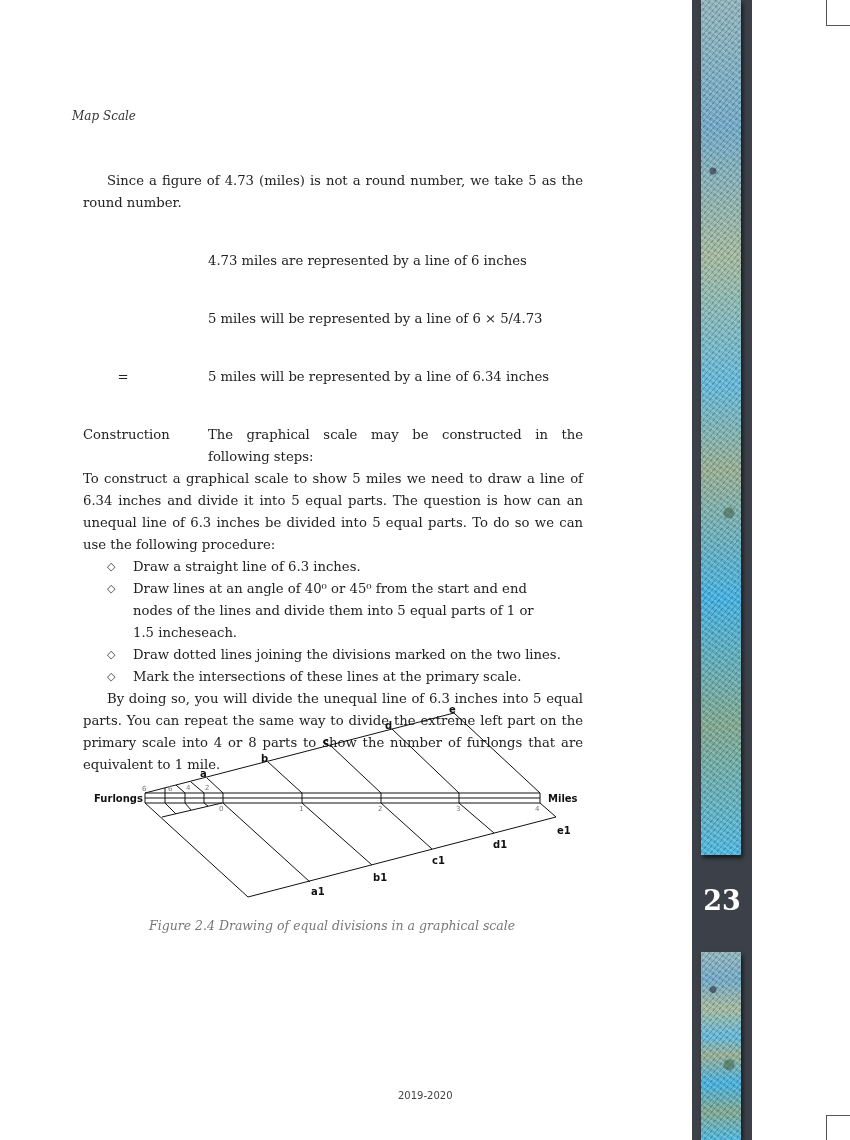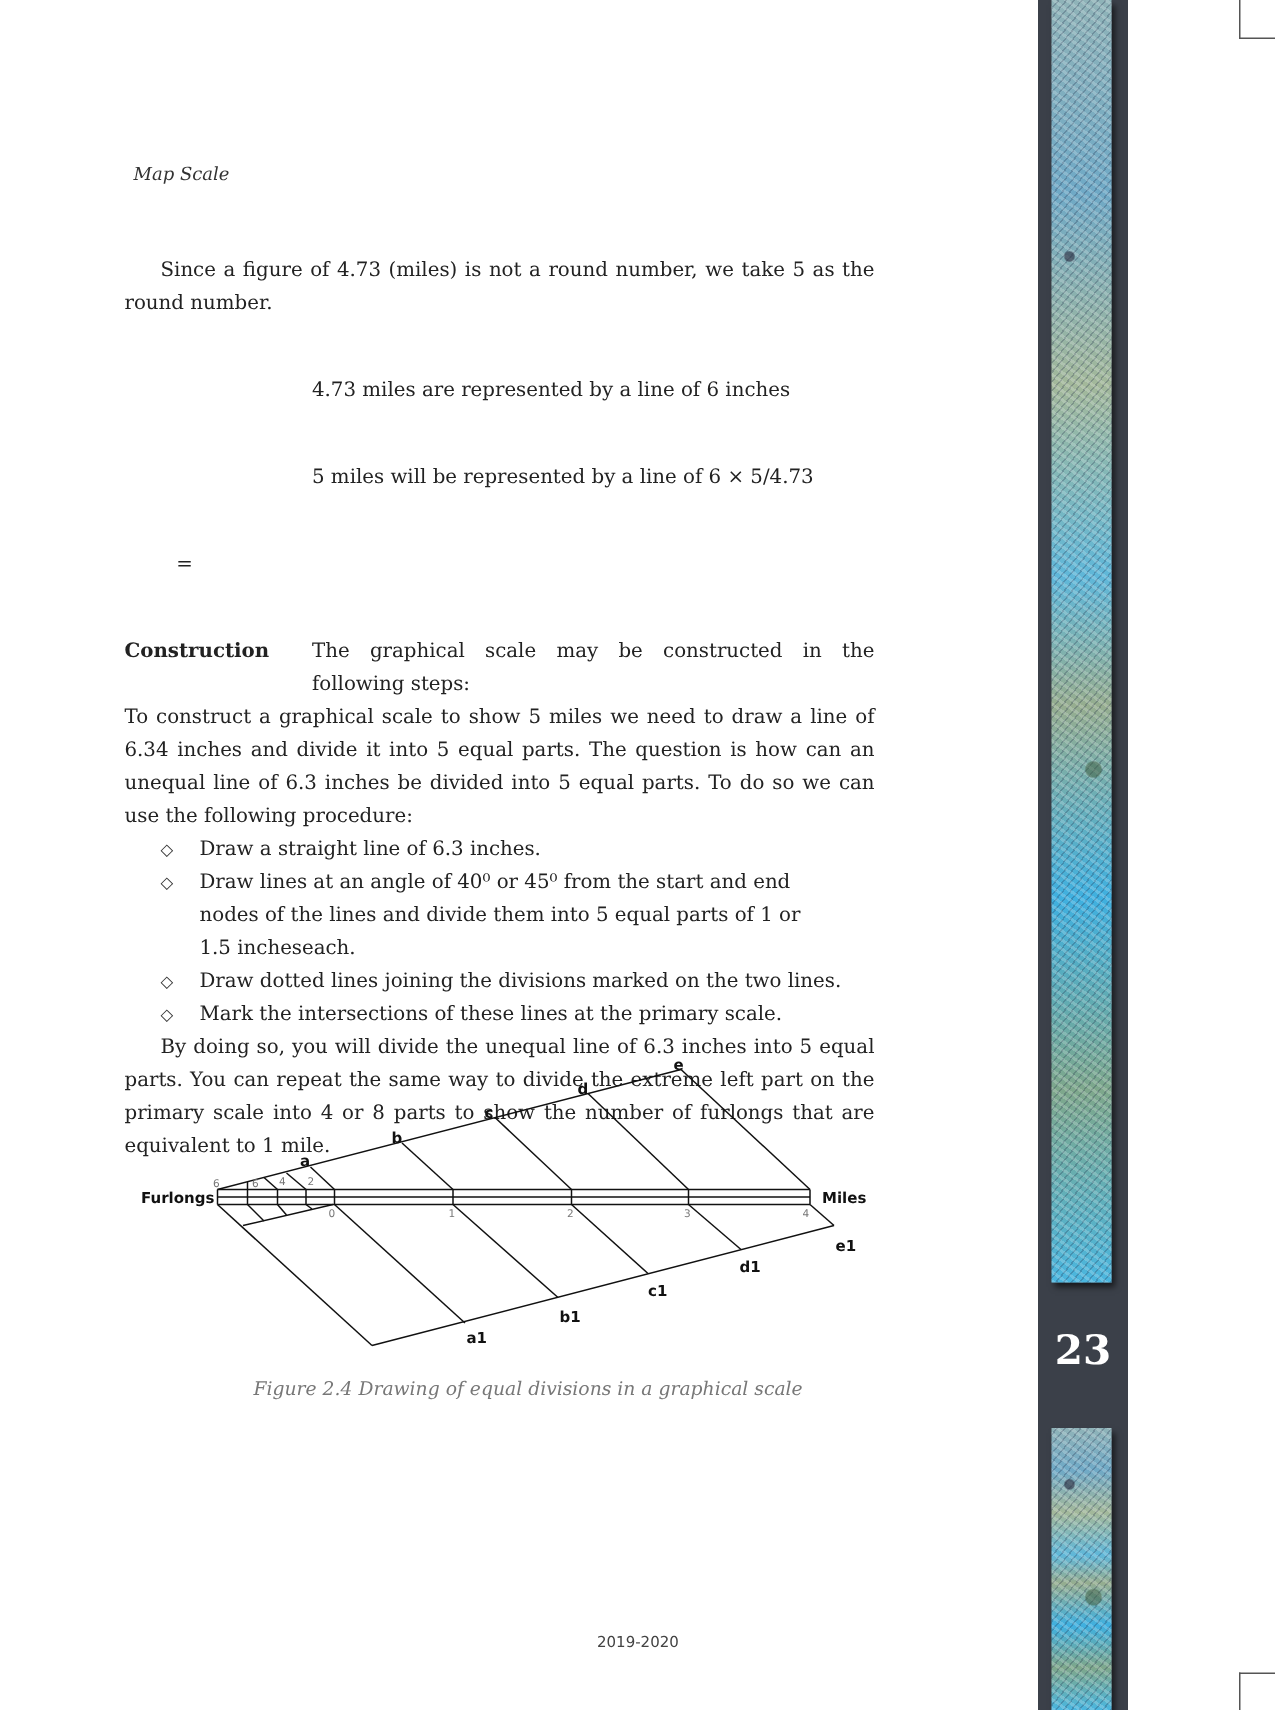--- a/index.html
+++ b/index.html
@@ -2,43 +2,43 @@
 <html><head>
 <meta charset="utf-8">
 <style>
   html, body { margin: 0; padding: 0; }
   body {
     width: 850px; height: 1140px; position: relative; overflow: hidden;
     background: #ffffff; color: #222;
     font-family: "DejaVu Serif", serif;
   }
   .running-head {
-    position: absolute; left: 89px; top: 109px;
+    position: absolute; left: 72px; top: 109px;
     font-style: italic; font-size: 12px; color: #333;
   }
   .body-text {
     position: absolute; left: 83px; top: 170px; width: 500px;
     font-size: 13.2px; line-height: 22px; color: #222;
   }
   .p { margin: 0; text-align: justify; }
   .indent { text-indent: 24px; }
   .calc-row { display: flex; margin-top: 36px; }
   .calc-eq { width: 125px; flex: none; text-align: center; padding-left: 0; box-sizing: border-box; padding-right: 45px; }
   .calc-right { flex: 1; }
-  .construct-label { font-weight: bold; width: 125px; flex: none; }
+  .construct-label { font-weight: normal; width: 125px; flex: none; }
   .construct-text { flex: 1; text-align: justify; }
   .bullets { margin: 0; padding: 0; list-style: none; }
   .bullets li { display: flex; padding-left: 24px; }
   .bullets .mark { width: 26px; flex: none; font-size: 11px; color: #333; }
   .bullets .txt { flex: 1; padding-right: 30px; }
   .figure { position: absolute; left: 0; top: 0; width: 690px; height: 960px; pointer-events: none; }
   .figure svg { position: absolute; left: 0; top: 0; }
   .caption {
     position: absolute; left: 149px; top: 918px;
-    font-style: italic; font-size: 12.5px; color: #777; margin-left: 20px;
+    font-style: italic; font-size: 12.5px; color: #777;
   }
   .footer-year {
     position: absolute; left: 398px; top: 1090px;
     font-family: "DejaVu Sans", sans-serif; font-size: 10px; color: #444; text-align: right;
   }
   .sidebar {
     position: absolute; left: 692px; top: 0; width: 60px; height: 1140px;
     background: #3b4049;
   }
   .sat-strip {
@@ -74,20 +74,21 @@
   <div class="calc-row">
     <span class="calc-eq"></span>
     <span class="calc-right">4.73 miles are represented by a line of 6 inches</span>
   </div>
   <div class="calc-row">
     <span class="calc-eq"></span>
     <span class="calc-right">5 miles will be represented by a line of 6 × 5/4.73</span>
   </div>
   <div class="calc-row">
     <span class="calc-eq">=</span>
+    <span class="calc-right">5 miles will be represented by a line of 6.34 inches</span>
   </div>
 
   <div class="calc-row">
     <span class="construct-label">Construction</span>
     <span class="construct-text">The graphical scale may be constructed in the following steps:</span>
   </div>
 
   <p class="p">To construct a graphical scale to show 5 miles we need to draw a line of 6.34 inches and divide it into 5 equal parts. The question is how can an unequal line of 6.3 inches be divided into 5 equal parts. To do so we can use the following procedure:</p>
 
   <ul class="bullets">

